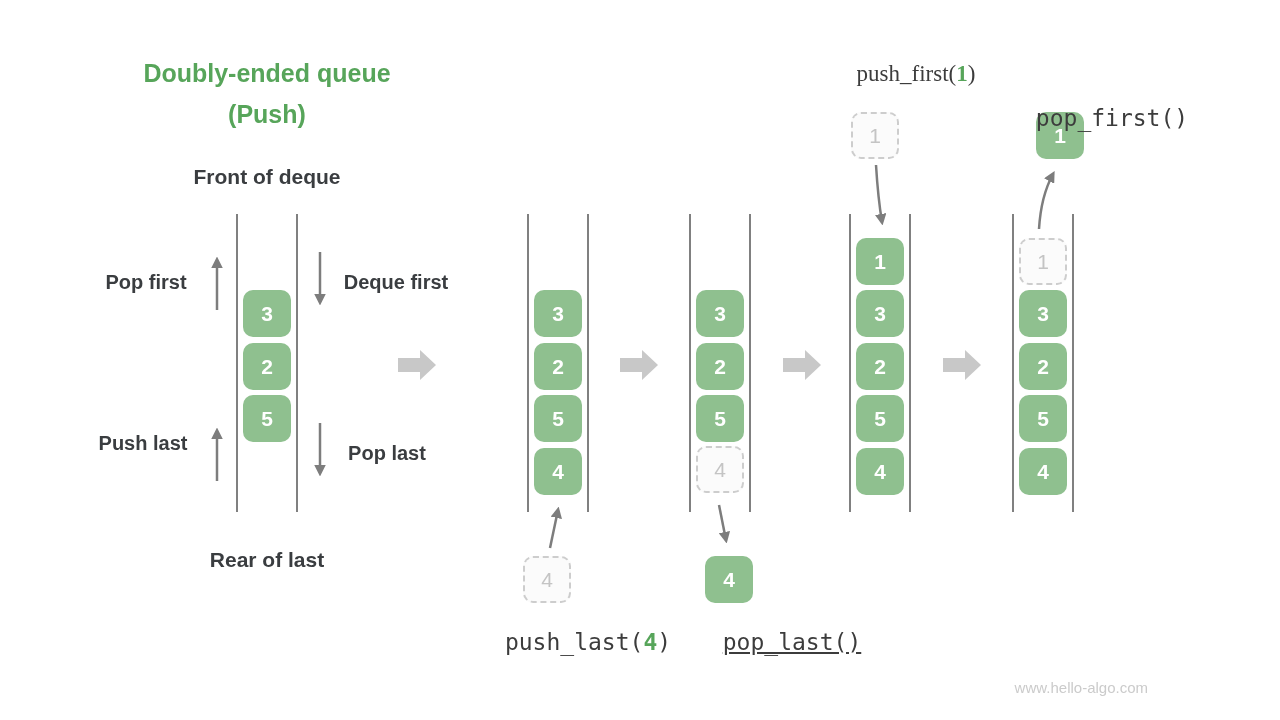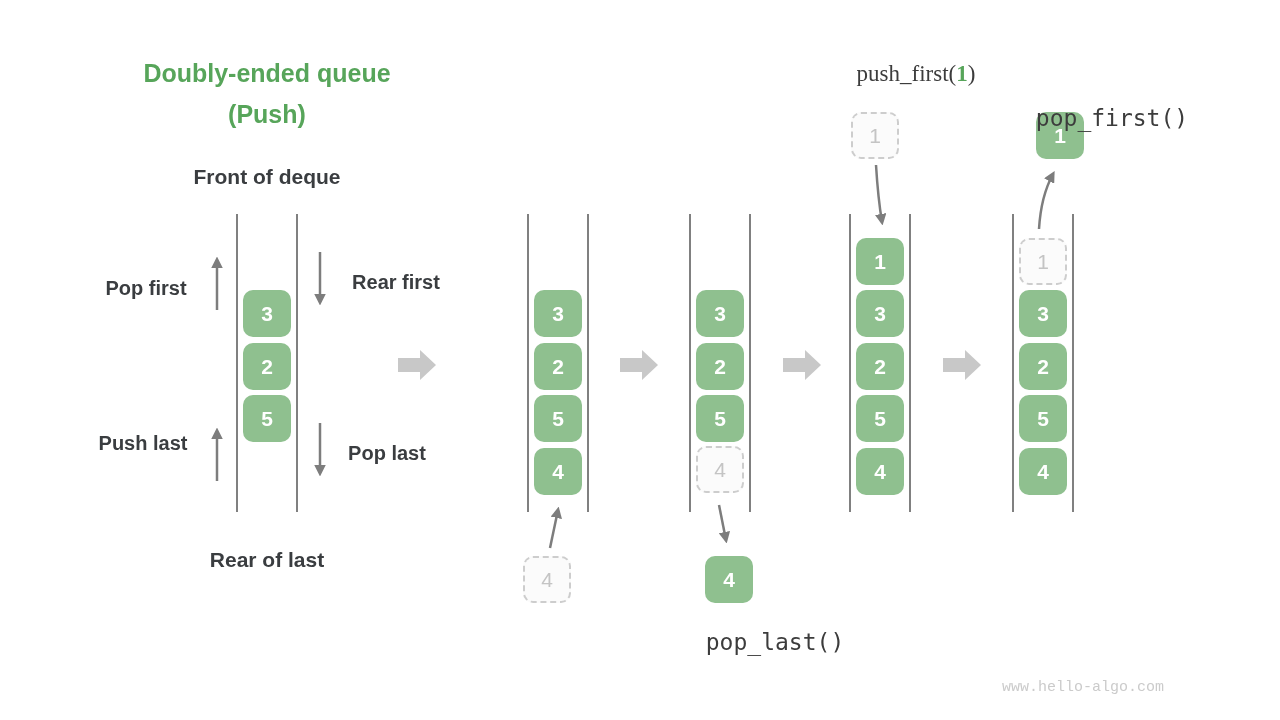--- a/index.html
+++ b/index.html
@@ -47,22 +47,22 @@
     position:absolute;transform:translate(-50%,-50%);
     font-weight:bold;font-size:20px;color:var(--label-color);white-space:nowrap;
   }
   .code{
     position:absolute;transform:translate(-50%,-50%);
     font-family:"DejaVu Sans Mono","Liberation Mono",monospace;
     font-size:23px;color:var(--code-color);white-space:nowrap;
   }
   .code .arg{color:var(--green-accent);font-weight:bold;}
   .watermark{
-    position:absolute;right:36px;top:679px;
-    font-family:Liberation Mono, monospace;
+    position:absolute;right:52px;top:679px;
+    font-family:Liberation Sans, sans-serif;
     font-size:15px;color:var(--watermark-color);white-space:nowrap;
   }
 </style>
 </head>
 <body>
 
 <div class="canvas">
 
   <svg class="overlay">
     <defs>
@@ -100,22 +100,22 @@
     <polygon class="big-arrow" points="943,358 965,358 965,350 981,365 965,380 965,372 943,372"></polygon>
   </svg>
 
   <div class="title-block">
     <div>Doubly-ended queue</div>
     <div>(Push)</div>
   </div>
 
   <div class="big-label" style="left:267px;top:177px;text-align:right;">Front of deque</div>
   <div class="big-label" style="left:267px;top:560px;">Rear of last</div>
-  <div class="side-label" style="left:146px;top:288px;">Pop first</div>
-  <div class="side-label" style="left:396px;top:282px;">Rear first</div>
+  <div class="side-label" style="left:146px;top:282px;">Pop first</div>
+  <div class="side-label" style="left:396px;top:282px;">Deque first</div>
   <div class="side-label" style="left:143px;top:443px;">Push last</div>
   <div class="side-label" style="left:387px;top:453px;text-align:right;">Pop last</div>
 
   <div class="cell solid" style="left:243px;top:290px;">3</div>
   <div class="cell solid" style="left:243px;top:343px;">2</div>
   <div class="cell solid" style="left:243px;top:395px;">5</div>
 
   <div class="cell solid" style="left:534px;top:290px;">3</div>
   <div class="cell solid" style="left:534px;top:343px;">2</div>
   <div class="cell solid" style="left:534px;top:395px;">5</div>
@@ -135,19 +135,20 @@
   <div class="cell solid" style="left:856px;top:395px;">5</div>
   <div class="cell solid" style="left:856px;top:448px;">4</div>
 
   <div class="cell solid" style="left:1036px;top:112px;">1</div>
   <div class="cell dashed" style="left:1019px;top:238px;">1</div>
   <div class="cell solid" style="left:1019px;top:290px;">3</div>
   <div class="cell solid" style="left:1019px;top:343px;">2</div>
   <div class="cell solid" style="left:1019px;top:395px;">5</div>
   <div class="cell solid" style="left:1019px;top:448px;">4</div>
 
-  <div class="code" style="left:775px;top:642px;">pop_last()</div>
+  <div class="code" style="left:588px;top:642px;"><span>push_last(</span><span class="arg">4</span><span>)</span></div>
+  <div class="code" style="left:792px;top:642px;text-decoration:underline;">pop_last()</div>
   <div class="code" style="left:916px;top:74px;font-family:Liberation Serif, serif;"><span>push_first(</span><span class="arg">1</span><span>)</span></div>
   <div class="code" style="left:1112px;top:74px;margin-top:44px;">pop_first()</div>
 
   <div class="watermark">www.hello-algo.com</div>
 
 </div>
 
 </body></html>

